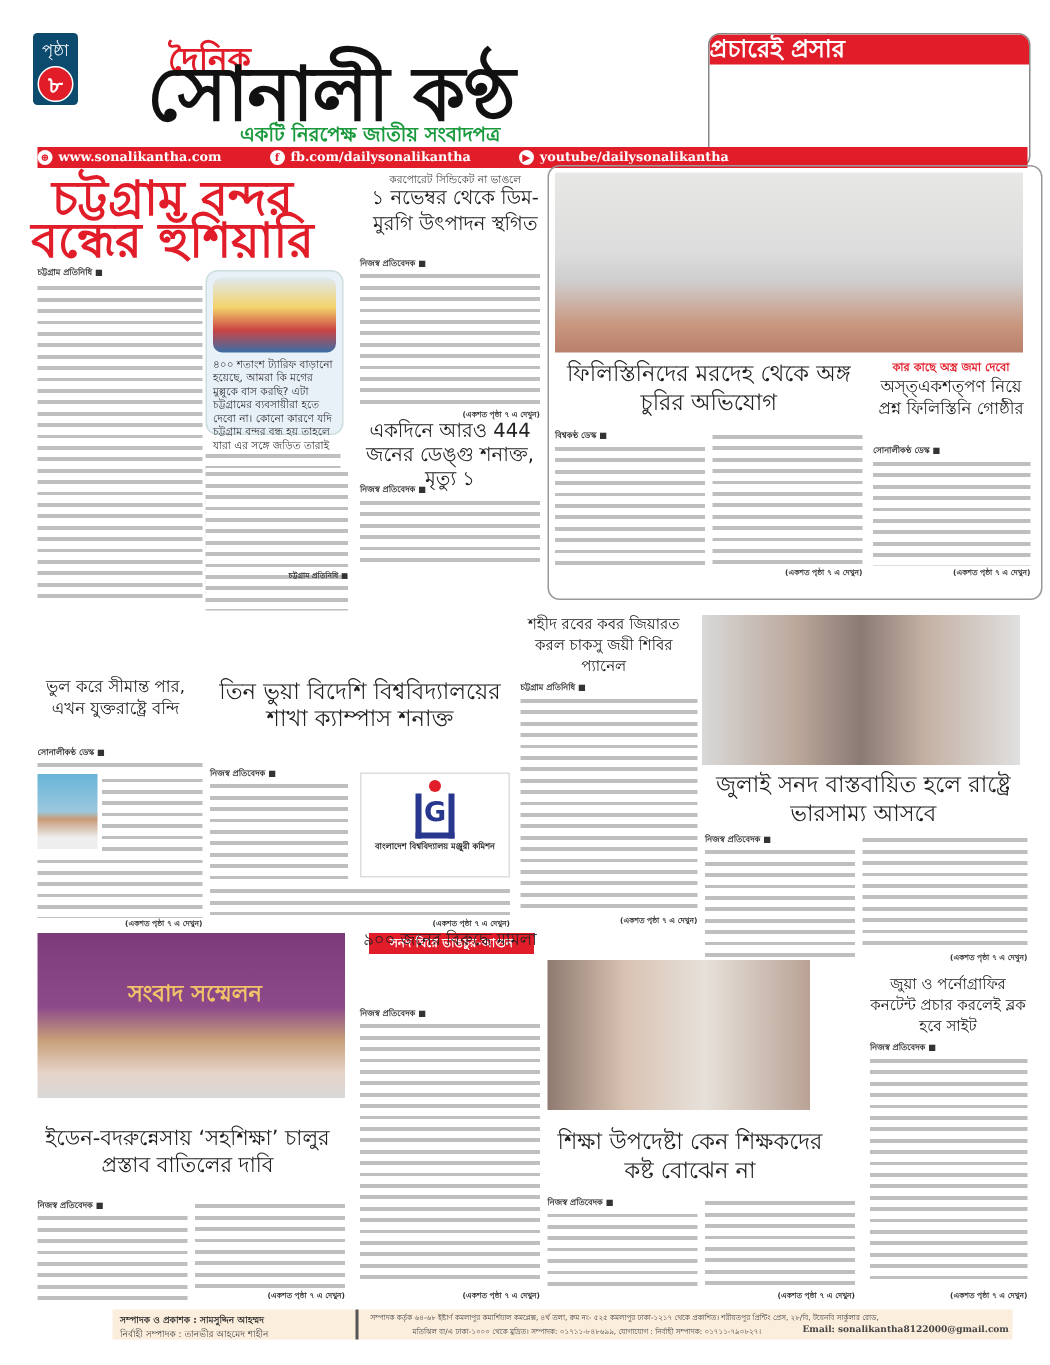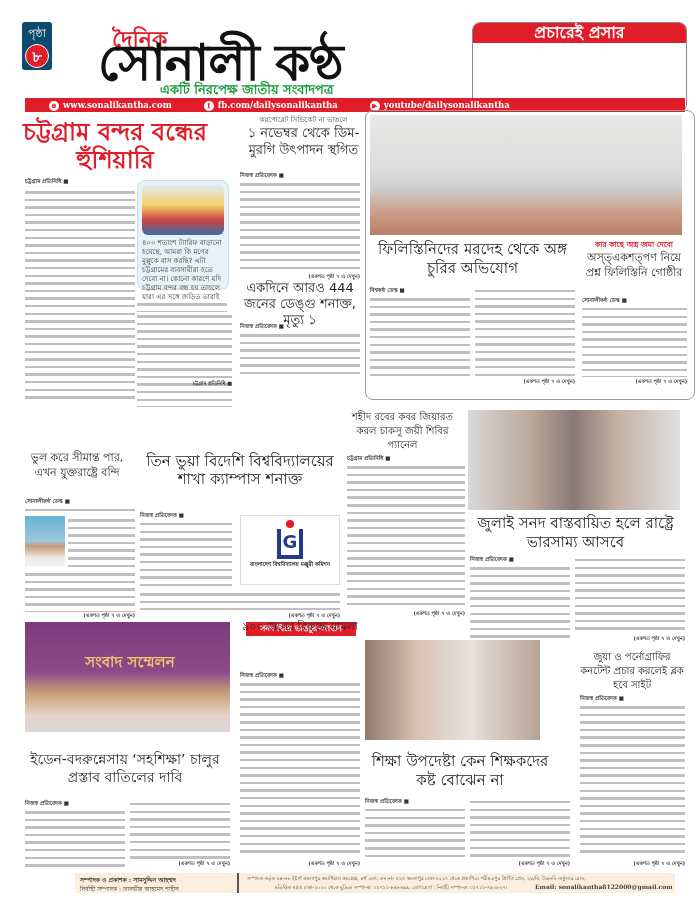--- a/index.html
+++ b/index.html
@@ -5,23 +5,23 @@
 *{box-sizing:border-box;margin:0;padding:0}
 body{width:700px;height:910px;background:#fff;font-family:"DejaVu Sans",sans-serif;position:relative;overflow:hidden;color:#222}
 .abs{position:absolute}
 .pg-badge{left:22px;top:22px;width:30px;height:48px;background:#0c4a6e;border-radius:3px;color:#fff;text-align:center}
 .pg-badge .lbl{font-size:11px;padding-top:3px;display:block}
 .pg-badge .num{position:absolute;left:3px;top:22px;width:24px;height:24px;border-radius:50%;background:#e11d2a;color:#fff;font-size:15px;font-weight:bold;line-height:24px;border:1px solid #fff}
 .brand-small{left:112px;top:22px;color:#e11d2a;font-size:22px;font-weight:bold}
 .brand-big{left:98px;top:38px;font-size:50px;font-weight:900;color:#111;letter-spacing:-1px;font-family:"DejaVu Serif",serif;line-height:1}
 .tagline{left:160px;top:80px;color:#1a9a3c;font-size:13px;font-weight:bold}
 .promo{left:472px;top:22px;width:215px;height:90px;border:1px solid #888;border-radius:8px;overflow:hidden}
-.promo .hd{background:#e11d2a;color:#fff;text-align:center;font-size:16px;font-weight:bold;height:20px;line-height:20px}
+.promo .hd{background:#e11d2a;color:#fff;font-size:16px;font-weight:bold;height:20px;line-height:20px}
 .promo .bd{font-size:8.6px;line-height:12.5px;padding:3px 8px;color:#333}
-.linkbar{left:25px;top:98px;width:660px;height:14px;background:#e11d2a;color:#fff;font-family:"DejaVu Serif",serif;font-size:8.5px;font-weight:bold;display:flex;align-items:center;gap:32px;padding-left:24px}
+.linkbar{left:25px;top:98px;width:660px;height:14px;background:#e11d2a;color:#fff;font-family:"DejaVu Serif",serif;font-size:8.5px;font-weight:bold;display:flex;align-items:center;gap:32px;padding-left:0}
 .linkbar span.i{display:inline-block;width:10px;height:10px;border-radius:50%;background:#fff;color:#e11d2a;font-size:7px;text-align:center;line-height:10px;margin-right:4px}
 .hl-red{color:#e11d2a;font-weight:bold;text-align:center}
 .hl{color:#222;text-align:center}
 .by{font-size:5.5px;font-weight:bold;color:#333}
 .img{background:#bbb}
 .cont{font-size:5px;font-weight:bold;color:#333;text-align:right}
 .lines{background:repeating-linear-gradient(#fff 0,#fff 3px,#bfbfbf 3px,#bfbfbf 5.5px,#fff 5.5px,#fff 7.6px)}
 .box{border:1px solid #aaa;border-radius:8px}
 .footer{left:75px;top:873px;width:600px;height:20px;background:#fbeedd}
 </style>
@@ -39,21 +39,21 @@
 <div class="abs promo">
   <div class="hd">প্রচারেই প্রসার</div>
 </div>
 
 <div class="abs linkbar">
   <div><span class="i">⊕</span><span>www.sonalikantha.com</span></div>
   <div><span class="i">f</span><span>fb.com/dailysonalikantha</span></div>
   <div><span class="i">▶</span><span>youtube/dailysonalikantha</span></div>
 </div>
 
-<div class="abs hl-red" style="left:15px;top:118px;width:200px;font-size:24px;line-height:28px">চট্টগ্রাম বন্দর বন্ধের হুঁশিয়ারি</div>
+<div class="abs hl-red" style="left:15px;top:118px;width:200px;font-size:32px;line-height:28px">চট্টগ্রাম বন্দর বন্ধের হুঁশিয়ারি</div>
 <div class="abs by" style="left:25px;top:178px">চট্টগ্রাম প্রতিনিধি ■</div>
 <div class="abs lines" style="left:25px;top:188px;width:110px;height:212px"></div>
 <div class="abs box" style="left:137px;top:180px;width:92px;height:110px;background:#e8f0f8;border-color:#cdd">
   <div class="img" style="margin:4px;height:50px;border-radius:6px;background:linear-gradient(#dfe9f0,#f4d36b 40%,#c44 70%,#3a6ea5)"></div>
   <div style="font-size:7px;line-height:9px;padding:0 4px;color:#333">৪০০ শতাংশ ট্যারিফ বাড়ানো হয়েছে, আমরা কি মগের মুল্লুকে বাস করছি? এটা চট্টগ্রামের ব্যবসায়ীরা হতে দেবো না। কোনো কারণে যদি চট্টগ্রাম বন্দর বন্ধ হয় তাহলে যারা এর সঙ্গে জড়িত তারাই দায়ী থাকবেন, ব্যবসায়ীরা দায়ী থাকবে না</div>
 </div>
 <div class="abs lines" style="left:137px;top:300px;width:90px;height:100px"></div>
 
 <div class="abs" style="left:246px;top:114px;width:115px;font-size:7px;text-align:center;color:#444">করপোরেট সিন্ডিকেট না ভাঙলে</div>
 <div class="abs hl" style="left:236px;top:124px;width:135px;font-size:13px;line-height:17px">১ নভেম্বর থেকে ডিম-মুরগি উৎপাদন স্থগিত</div>

